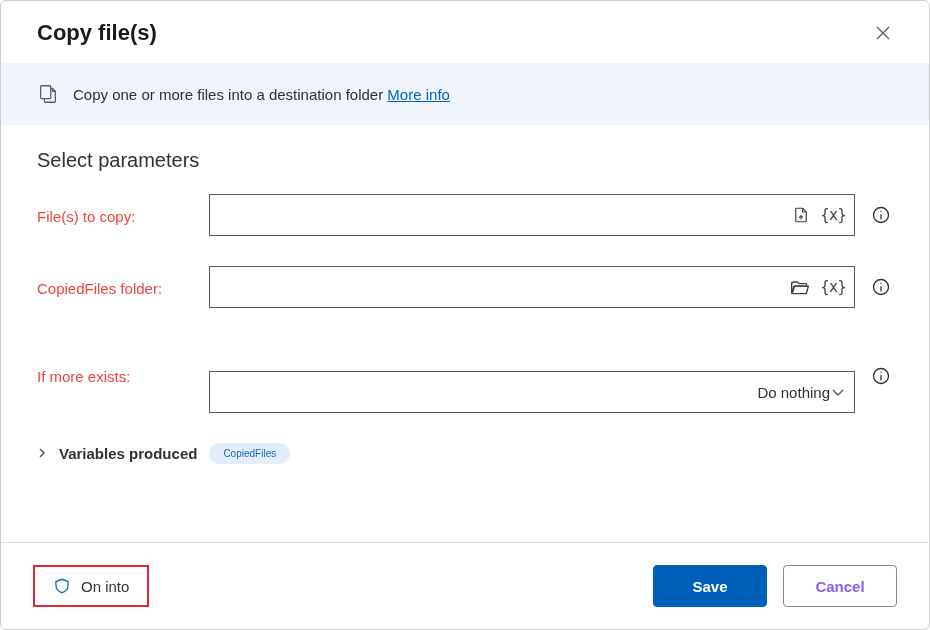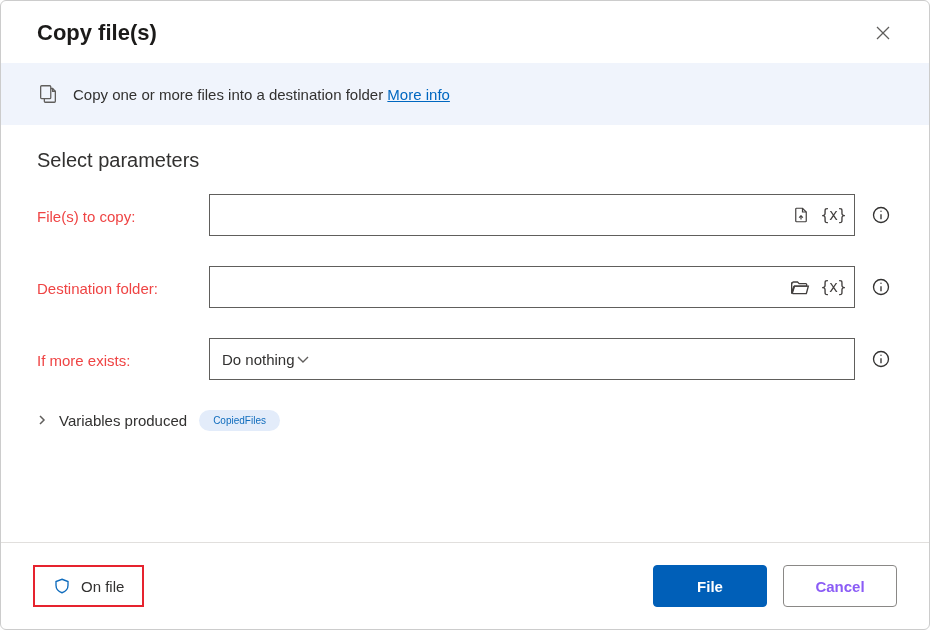--- a/index.html
+++ b/index.html
@@ -112,35 +112,35 @@
     align-items: center;
   }
   .fx { font-family: ui-monospace, monospace; font-size: 15px; letter-spacing: -0.5px;}
   .info-circle {
     width: 24px; height: 24px;
     color: #323130;
     display: flex; align-items: center; justify-content: center;
     cursor: pointer;
   }
   .info-circle svg { width: 20px; height: 20px; }
-  .select-box { justify-content: flex-start; cursor: pointer; }
+  .select-box { justify-content: flex-end; cursor: pointer; margin-top: 33px; }
   .chev { color: #605e5c; display:flex; }
   .vars-row {
     display: flex;
     align-items: center;
     gap: 12px;
     margin-top: 10px;
   }
   .vars-caret {
     color: #605e5c;
     font-size: 12px;
     cursor: pointer;
   }
   .vars-label {
-    font-weight: 400;
+    font-weight: 700;
     font-size: 15px;
   }
   .var-pill {
     background: #e3ecfa;
     color: #0f6cbd;
     padding: 5px 14px;
     border-radius: 14px;
     font-size: 10px;
     cursor: pointer;
   }
@@ -236,21 +236,21 @@
           <svg viewBox="0 0 24 24" fill="none" stroke="currentColor" stroke-width="1.6">
             <circle cx="12" cy="12" r="9"></circle>
               <line x1="12" y1="11" x2="12" y2="17"></line>
               <circle cx="12" cy="7.5" r="0.8" fill="currentColor" stroke="none"></circle>
           </svg>
         </div>
       </div>
     </div>
 
     <div class="row">
-      <div class="row-label">Destination folder:</div>
+      <div class="row-label">CopiedFiles folder:</div>
       <div class="field-wrap">
         <div class="input-box">
           <input type="text" value="" style="">
           <div class="input-icons">
             <span>
               <svg width="20" height="18" viewBox="0 0 24 20" fill="none" stroke="currentColor" stroke-width="1.6">
                 <path d="M3 5a1 1 0 0 1 1-1h5l2 2h8a1 1 0 0 1 1 1v2H5.5a1 1 0 0 0-.97.76L2 18V5z"></path>
                 <path d="M5.5 9H22l-2.2 8.2a1 1 0 0 1-.97.8H4a1 1 0 0 1-.97-1.24L5.5 9z"></path>
               </svg>
             </span>
@@ -300,21 +300,21 @@
 
   </div>
 
   <div class="footer">
     <div class="on-error-btn">
       <span class="shield">
         <svg width="18" height="18" viewBox="0 0 24 24" fill="none" stroke="currentColor" stroke-width="1.8">
           <path d="M12 3l8 3v5c0 5-3.5 8.5-8 10-4.5-1.5-8-5-8-10V6l8-3z"></path>
         </svg>
       </span>
-      <span>On file</span>
+      <span>On into</span>
     </div>
     <div class="footer-right">
-      <div class="btn primary">File</div>
+      <div class="btn primary">Save</div>
       <div class="btn">Cancel</div>
     </div>
   </div>
 
 </div>
 
 </body></html>

